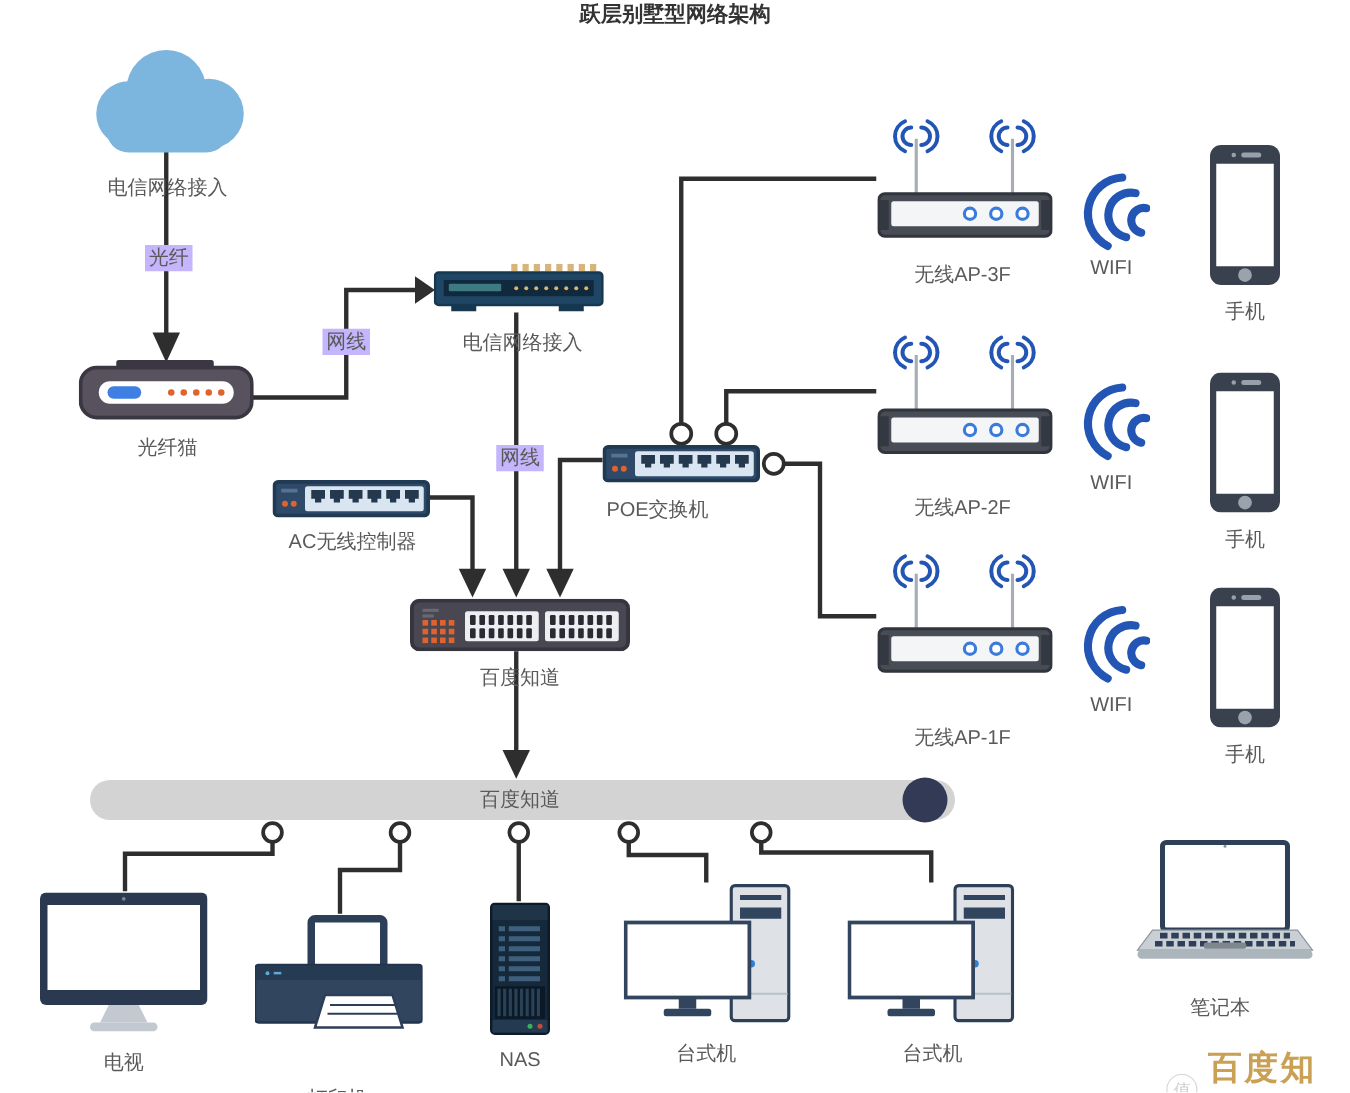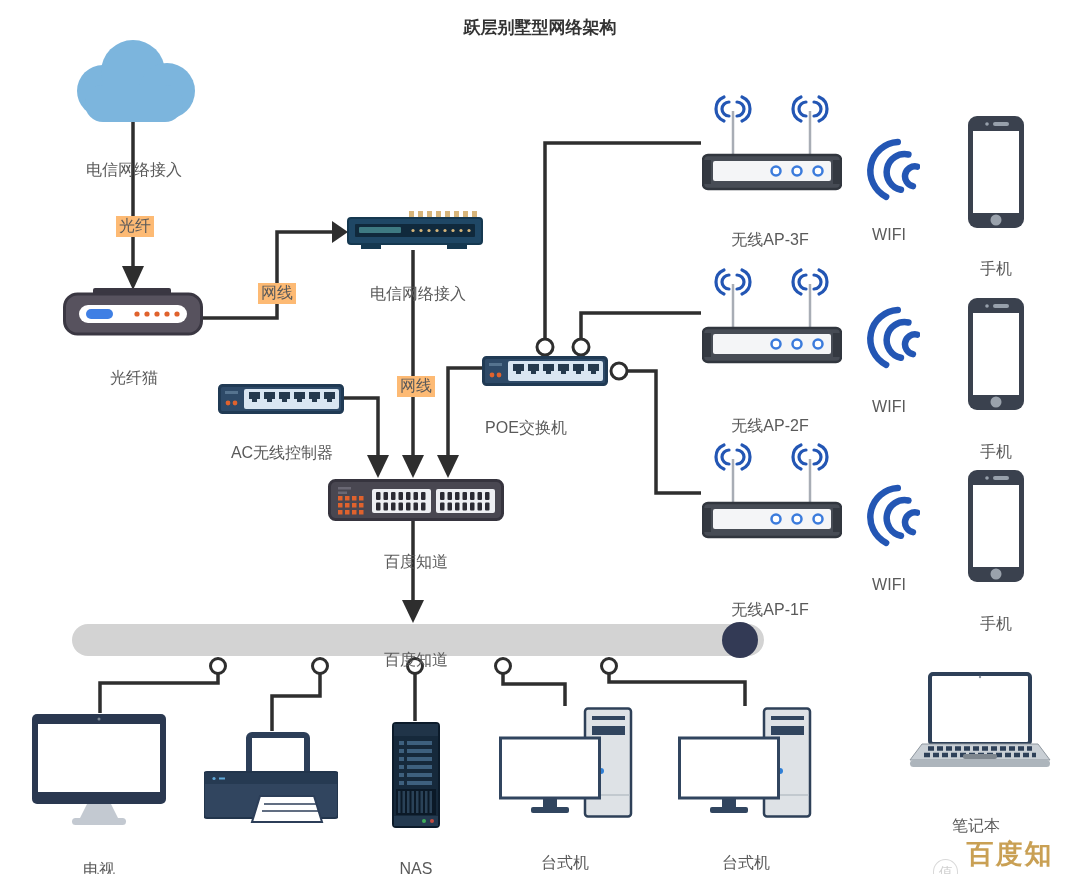--- a/index.html
+++ b/index.html
@@ -1,22 +1,22 @@
 <!DOCTYPE html>
 <html><head>
 <meta charset="utf-8">
 <style>
   html,body{margin:0;padding:0;background:#fff;}
   .stage{position:relative;width:1080px;height:874px;background:#fff;overflow:hidden;
          font-family:"Liberation Sans","DejaVu Sans",sans-serif;}
-  .title{position:absolute;top:16px;left:0;width:1080px;text-align:center;
+  .title{position:absolute;top:0;left:0;width:1080px;text-align:center;
          font-size:17px;font-weight:bold;color:#333;}
   .lbl{position:absolute;transform:translateX(-50%);white-space:nowrap;
-       font-size:16px;color:#5a5a5a;text-align:left;z-index:5;margin-top:20px;}
-  .lbl.link{background:#fdba74;padding:0 3px;}
+       font-size:16px;color:#5a5a5a;text-align:left;z-index:5;}
+  .lbl.link{background:#c4b5fd;padding:0 3px;}
   .overlay{position:absolute;left:0;top:0;z-index:1;}
   .icon{position:absolute;z-index:3;}
   .bar{position:absolute;left:72px;top:624px;width:692px;height:32px;border-radius:16px;
        background:#d3d3d3;z-index:2;}
   .knob{position:absolute;left:722px;top:622px;width:36px;height:36px;border-radius:50%;
         background:#333a55;z-index:3;}
   .wm{position:absolute;z-index:6;display:flex;align-items:center;gap:8px;}
   .wm-badge{width:24px;height:24px;border:1.5px solid #d9d9d9;border-radius:50%;
             color:#d0d0d0;font-size:14px;line-height:24px;text-align:center;}
   .wm-text{font-size:27px;font-weight:bold;color:#c9a054;letter-spacing:2px;

